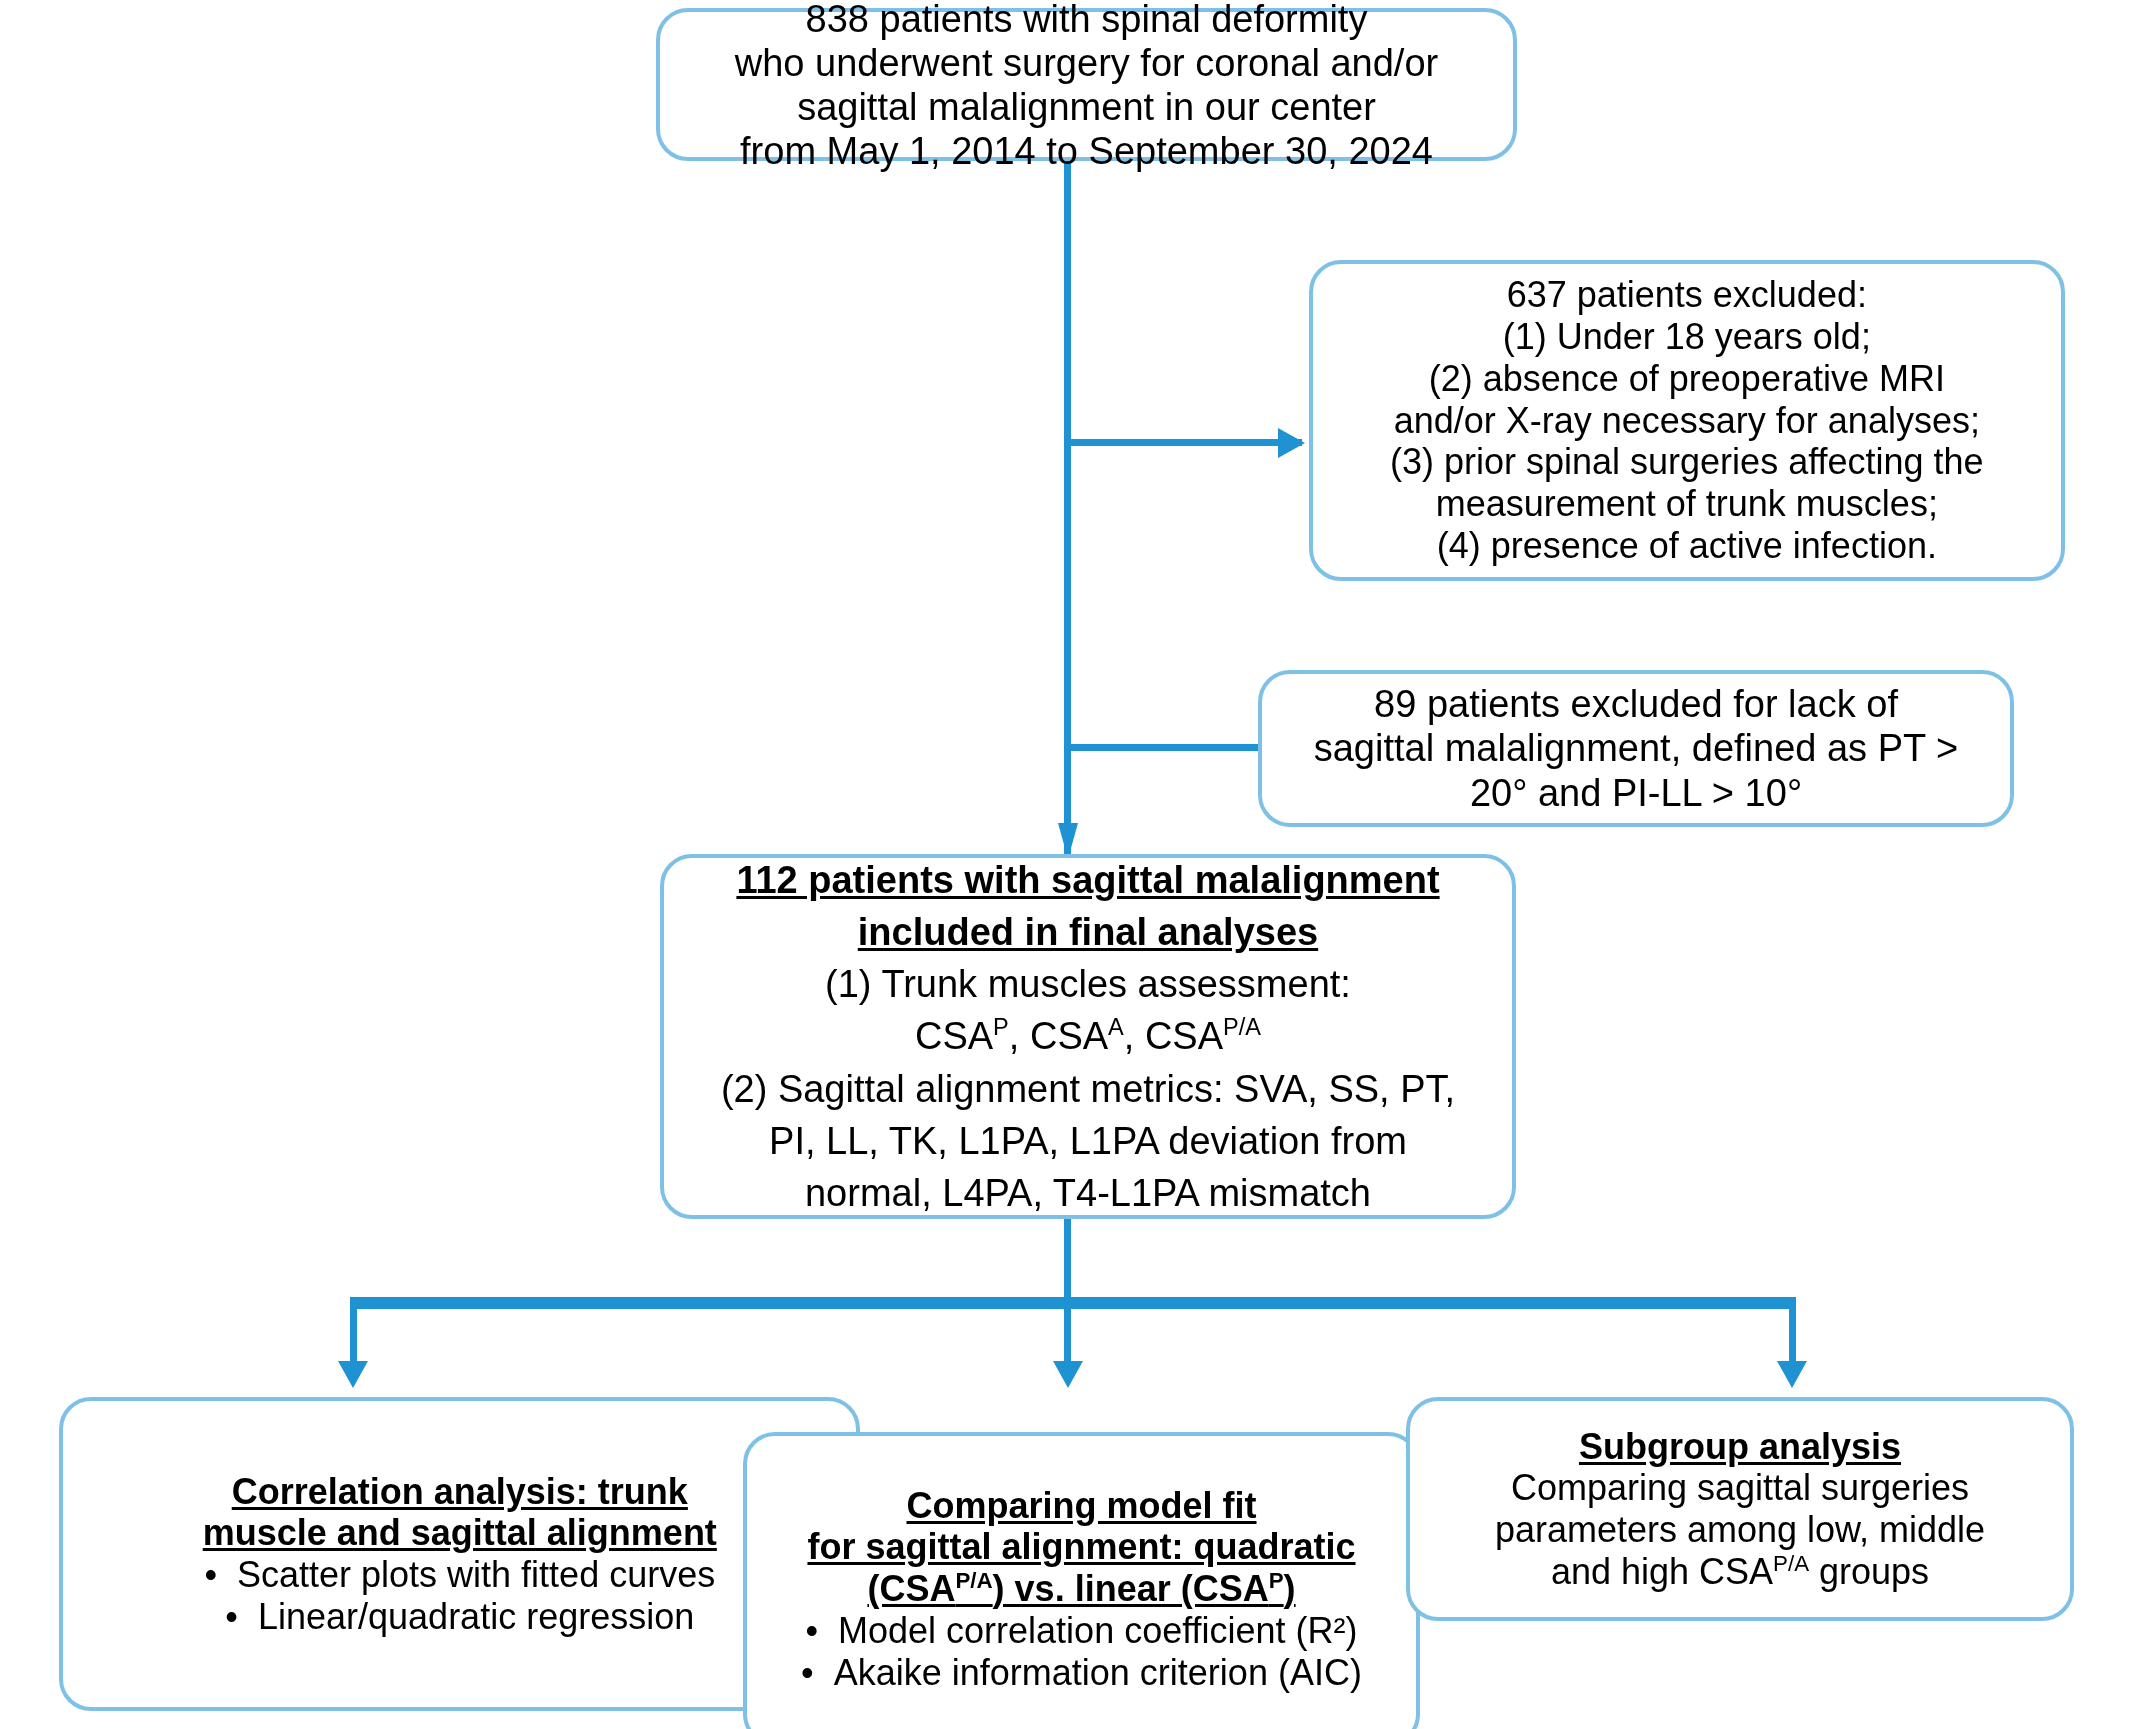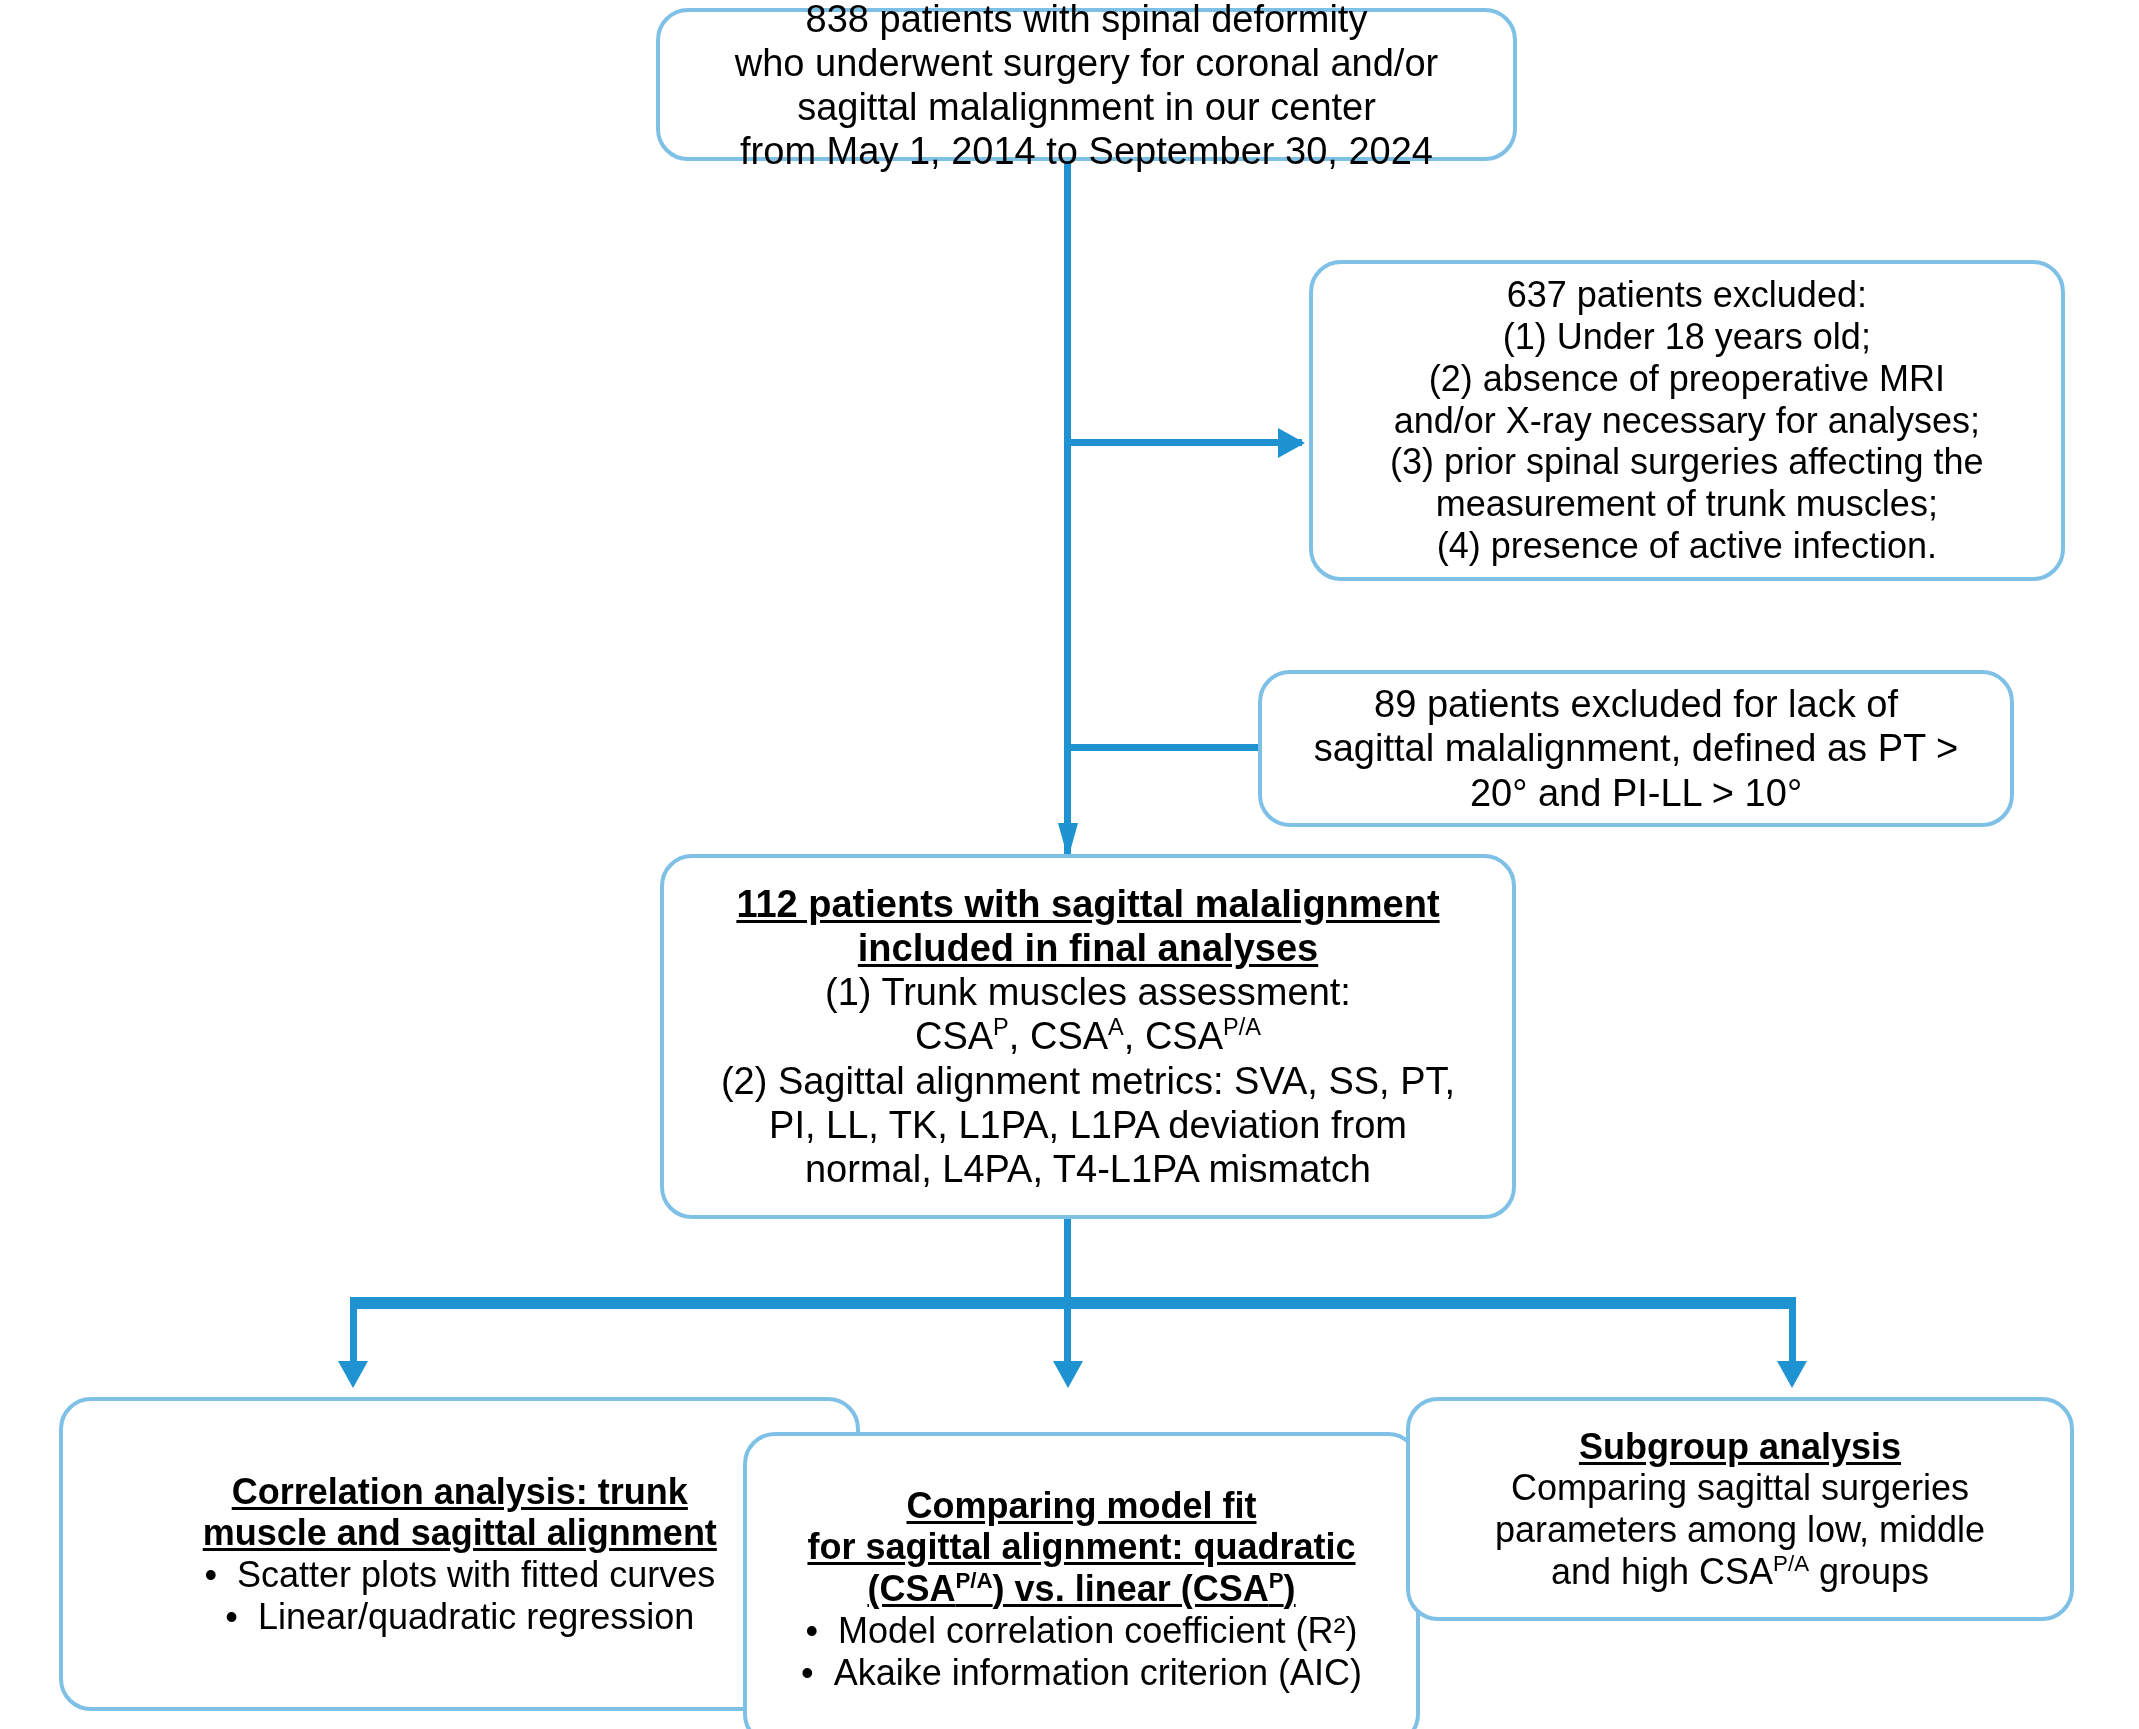--- a/index.html
+++ b/index.html
@@ -64,21 +64,21 @@
   .ln{ display:block; white-space:nowrap; }
   .hdr{ font-weight:bold; text-decoration:underline; text-underline-offset:3.4px; }
   .bullet-row{ display:block; white-space:nowrap; }
 
   sup{ font-size:0.62em; vertical-align:super; line-height:0; }
 
   
   .t-top   { font-size:38px; }
   .t-excl  { font-size:36px; }
   .t-excl2 { font-size:38px; }
-  .t-main  { font-size:38px; }
+  .t-main  { font-size:38px;gap:8px; }
   .t-bot   { font-size:36px; }
 </style>
 </head>
 <body>
 
 <div id="canvas">
 
   <div class="line ln-v" style="left: 1064px; top: 153px; height: 710px; background: rgb(31, 147, 210);"></div>
   <div class="arrow-down-slim" style="left: 1058px; top: 823px; border-top-color: rgb(31, 147, 210);"></div>
 

